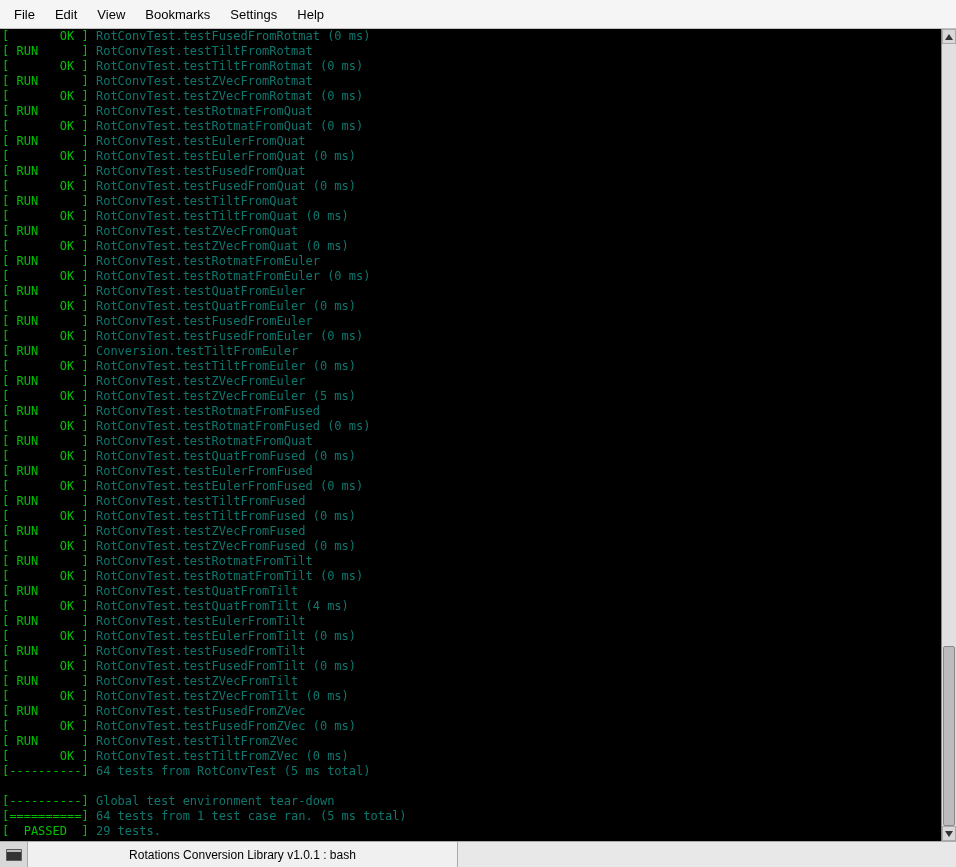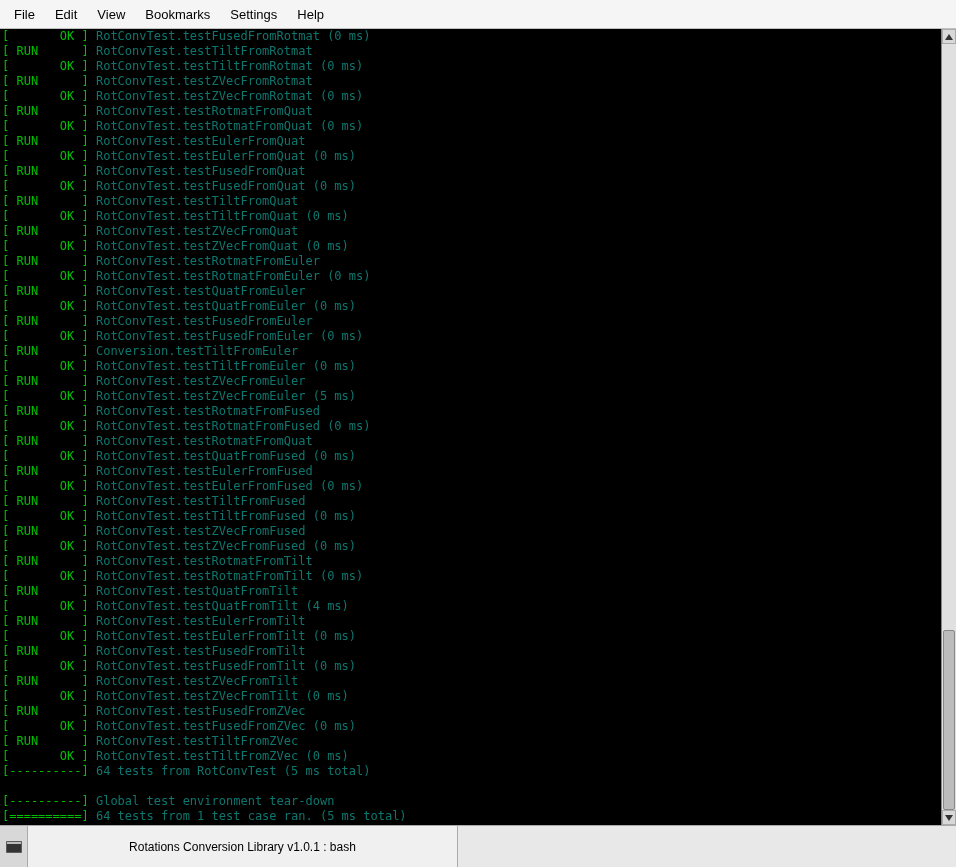--- a/index.html
+++ b/index.html
@@ -65,21 +65,21 @@
   .scroll-thumb {
     position: absolute;
     left: 1px; right: 1px;
     bottom: 0;
     height: 180px;
     background: #bcbcbc;
     border: 1px solid #888;
     border-radius: 2px;
   }
   .statusbar {
-    height: 42px;
+    height: 26px;
     background: #e8e8e8;
     border-top: 1px solid #aaa;
     display: flex;
     align-items: stretch;
   }
   .status-tab-icon {
     width: 28px;
     display: flex;
     align-items: center;
     justify-content: center;

